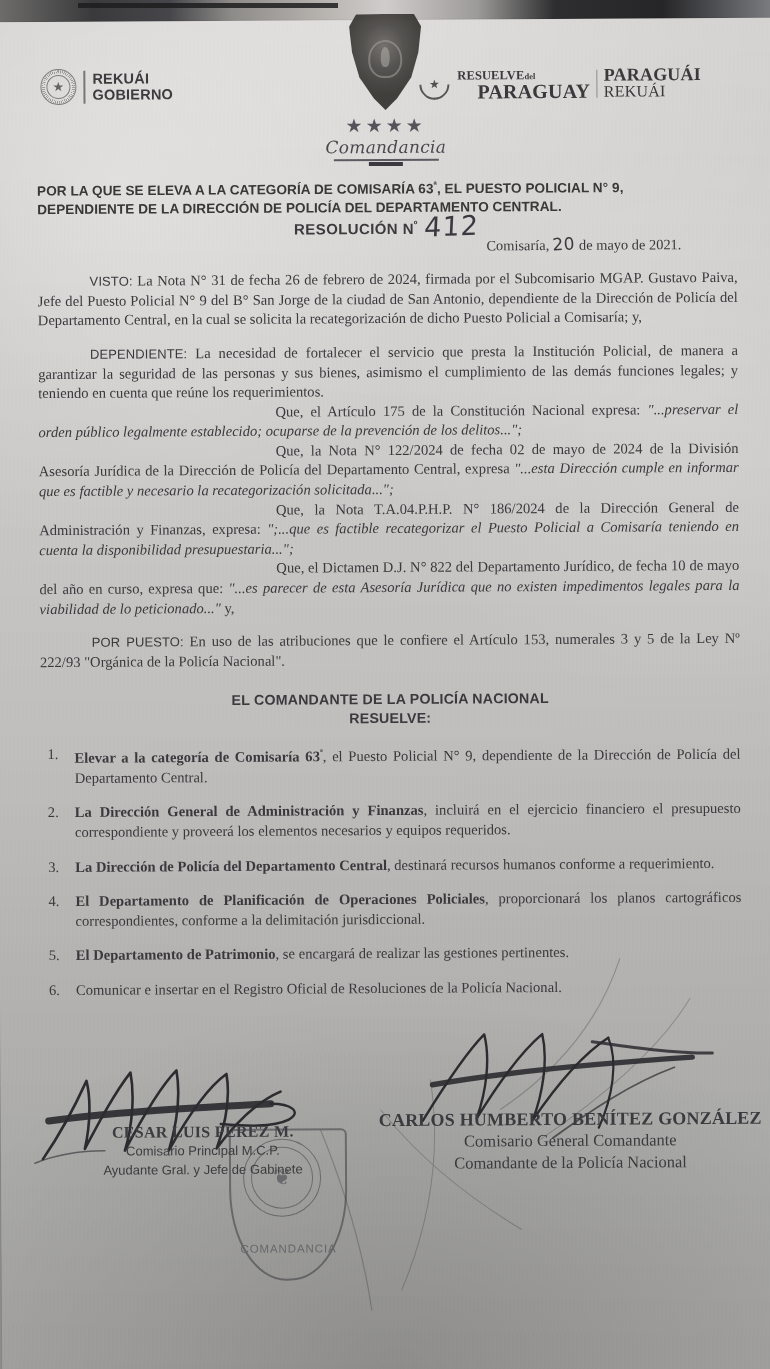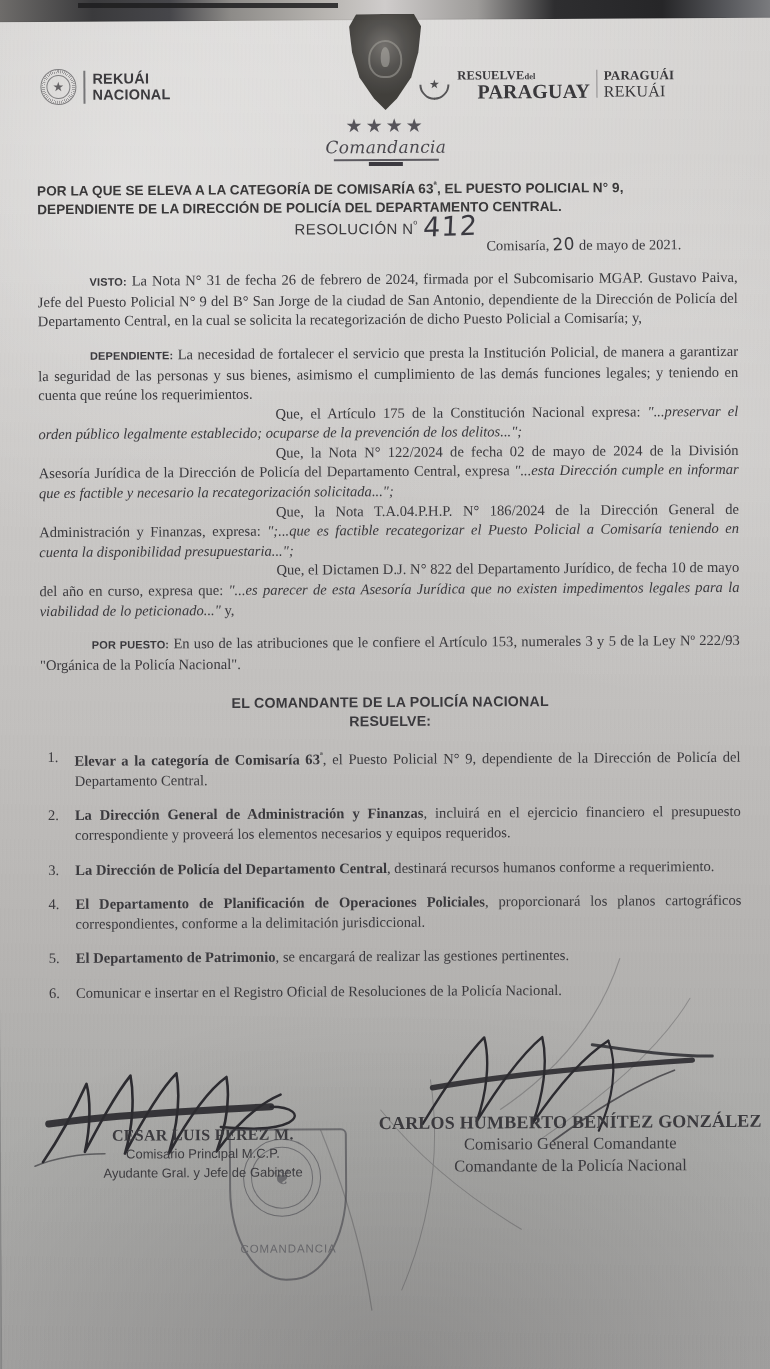--- a/index.html
+++ b/index.html
@@ -157,21 +157,21 @@
   }
   .gob-block{
     font-family:"Liberation Serif", serif;
     color:#3a393c;
     line-height: 14.5px;
   }
   .gob-l1{ font-size:12.5px; font-weight:700; letter-spacing:.1px; }
   .gob-l1 .small{ font-size:8.5px; font-weight:700; }
   .gob-l2{ font-size:20px; font-weight:700; letter-spacing:.2px;margin-left:20px; }
   .gob-bar{ width:1.6px; height:28px; background:#55545700; border-left:1.6px solid #55545790; }
-  .gob-es{ font-size:13px; font-weight:700; letter-spacing:.2px; line-height:14.5px;}
+  .gob-es{ font-size:18px; font-weight:700; letter-spacing:.2px; line-height:14.5px;}
   .gob-gn{ font-size:16px; font-weight:400; letter-spacing:.2px; line-height:15.5px;}
 
   
   .badge-wrap{
     position:absolute; left:0; right:0; top:-6px;
     display:flex; flex-direction:column; align-items:center;
   }
   .badge {
     width: 72px; height: 96px;
     background: radial-gradient(60% 50% at 48% 34%, #6d6a66 0%, #4a4845 48%, #35332f 100%);
@@ -224,21 +224,21 @@
 
   .resolucion-line {
     margin-top: 14px;
     display: flex;
     align-items: flex-end;
     justify-content: center;
     gap: 6px;
   }
   .resolucion-label {
     font-family: "Liberation Sans", sans-serif;
-    font-weight: 400;
+    font-weight: 700;
     font-size: 15px;
     letter-spacing: .4px;
     color: #3b3a3d;
     margin-top: 44px;
   }
   .resolucion-label .sup { font-size: 10px; vertical-align: super; }
   .resolucion-number {
     font-family: "DejaVu Sans", sans-serif;
     font-size: 27px;
     line-height: 21px;
@@ -282,23 +282,23 @@
   }
 
   p.para {
     margin-top: 14px;
     text-align: justify;
     text-indent: 0;
   }
   p.para.tight { margin-top: 0; }
 
   .lead-in {
-    font-weight: 700;
+    font-weight: 400;
     font-family: "Liberation Sans", sans-serif;
-    font-size: 11px;
+    font-size: 13px;
     letter-spacing: .1px;
   }
   .indent-lead { display: inline-block; width: 52px; }
   .indent-que { display: inline-block; width: 237px; }
 
   .quote { font-style: italic; }
 
   .resuelve-head {
     margin-top: 20px;
     text-align: center;
@@ -437,21 +437,21 @@
       <div class="letterhead">
 
         <div class="brand-left">
           <span class="seal-circle">
             <span class="ring-text"></span>
             <span class="star">★</span>
           </span>
           <span class="brand-divider"></span>
           <span class="brand-words">
             <span>REKUÁI</span><br>
-            <span>NACIONAL</span>
+            <span>GOBIERNO</span>
           </span>
         </div>
 
         <div class="badge-wrap">
           <div class="badge"></div>
           <div class="stars">★★★★</div>
           <div class="comandancia-script">Comandancia</div>
           <div class="comandancia-rule"></div>
 
           <div class="resolucion-line">

